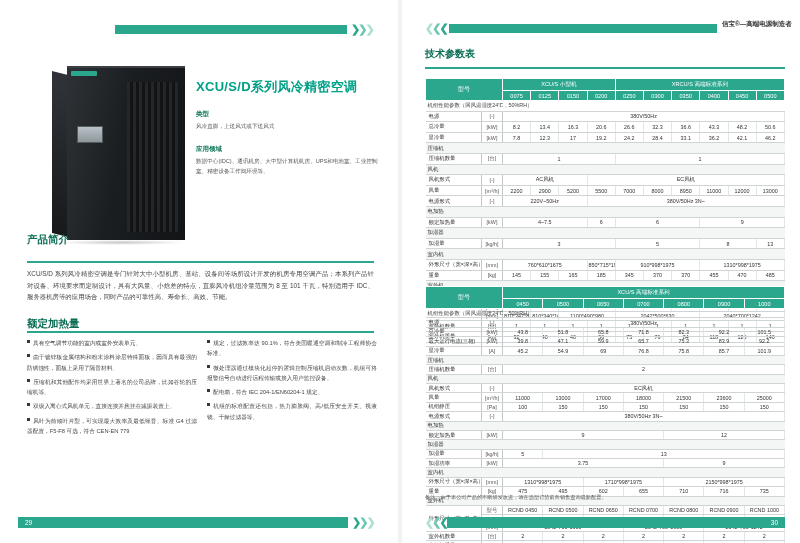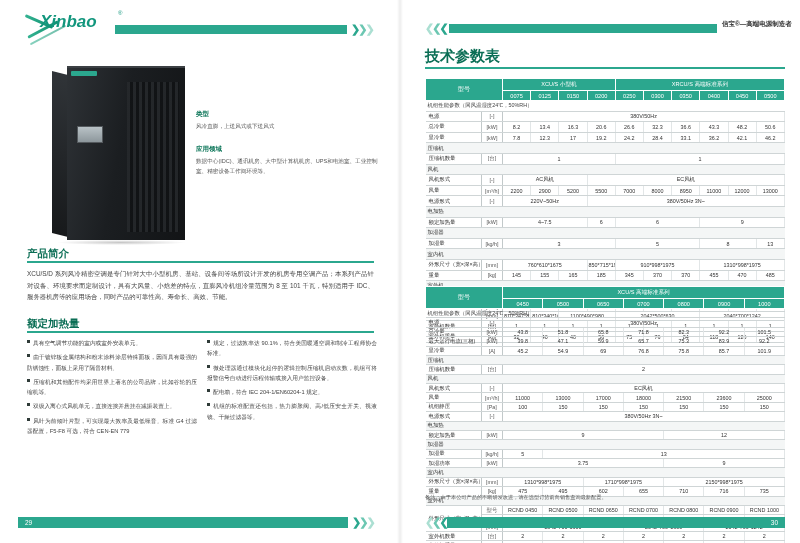--- a/index.html
+++ b/index.html
@@ -39,74 +39,68 @@
   .sect-h{position:absolute;font-size:10.5px;font-weight:bold;color:#0b6e55}
   .sect-line{position:absolute;height:2px;background:#2ba78e}
   .intro-p{position:absolute;left:27px;top:268px;width:347px;font-size:6.4px;line-height:1.8;color:#444;text-align:justify}
   .bullets{position:absolute;left:27px;top:338px;width:350px;display:flex;gap:10px}
   .bullets .col{width:170px}
   .bullets ul{list-style:none}
   .bullets li{font-size:5.7px;line-height:1.8;color:#444;margin-bottom:4px;text-align:justify}
   .sq{display:inline-block;width:3px;height:3px;background:#2f3b38;margin-right:3px;vertical-align:2px}
   
   .tagline{position:absolute;left:322px;top:20px;font-size:6.5px;color:#333;font-weight:bold}
-  .tp-h{position:absolute;left:25px;top:47px;font-size:15px;font-weight:bold;color:#0b6e55}
+  .tp-h{position:absolute;left:25px;top:47px;font-size:10px;font-weight:bold;color:#0b6e55}
   .tp-line{position:absolute;left:25px;top:67px;width:360px;height:2px;background:#2ba78e}
   .tblwrap{position:absolute;left:25px;width:360px}
   .tblwrap.t1{top:78px}.tblwrap.t2{top:286px}
   table{width:100%;border-collapse:collapse;table-layout:fixed}
   th,td{font-weight:normal;overflow:hidden;white-space:nowrap}
   th{background:#2ba78e;color:#fff;border:1px solid #fff;font-size:5.6px;padding:1.5px 0;text-align:center}
   th.corner{font-size:6.2px}
   td{font-size:5.4px;color:#333;border-bottom:1px solid #cfd5d6;border-right:1px solid #e2e6e7;text-align:center}
   .t1 td{padding:1.3px 1px}.t2 td{padding:0.7px 1px}
   td.lbl{text-align:left;padding-left:3px;color:#333;border-right:1px solid #c2c9ca}
   td.unit{color:#555;border-right:1px solid #c2c9ca}
   td.note{text-align:left;padding-left:2px;color:#444;border-right:none}
   td.sec{text-align:left;padding-left:2px;color:#333;border-right:none;background:#f4f6f6}
   .footnote{position:absolute;left:25px;top:494px;font-size:5.2px;color:#555}
 </style>
 </head>
 <body>
 
 <div class="page left">
 
-  <div class="logo">
-    <div class="sw sw1"></div>
-    <div class="sw sw2"></div>
-    <div class="sw sw3"></div>
-    <span class="logo-text">Xinbao</span>
-    <sup>®</sup>
-  </div>
   <div class="bar" style="left:115px;top:25px;width:232px"></div>
   <div class="chev" style="left:351px;top:24px">
     <span>❯</span><span>❯</span><span>❯</span>
   </div>
 
   <div class="photo">
     <div class="cab-side"></div>
     <div class="cab-front">
       <div class="cab-brand"></div>
       <div class="cab-screen"></div>
       <div class="cab-vents"></div>
     </div>
   </div>
   <div class="pshadow"></div>
 
+  <h1 class="ptitle">XCU/S/D系列风冷精密空调</h1>
 
   <div class="blk-type">
     <div class="slabel">类型</div>
     <div class="stext">风冷直膨，上送风式或下送风式</div>
   </div>
   <div class="blk-field">
     <div class="slabel">应用领域</div>
     <div class="stext">数据中心(IDC)、通讯机房、大中型计算机机房、UPS和电池室、工业控制室、精密设备工作间环境等。</div>
   </div>
 
-  <h2 class="sect-h" style="left:27px;top:247px">产品简介</h2>
+  <h2 class="sect-h" style="left:27px;top:233px">产品简介</h2>
   <div class="sect-line" style="left:27px;top:261px;width:347px"></div>
   <p class="intro-p">XCU/S/D 系列风冷精密空调是专门针对大中小型机房、基站、设备间等场所设计开发的机房专用空调产品；本系列产品针对设备、环境要求而定制设计，具有大风量、小焓差的特点，直膨风冷机组冷量范围为 8 至 101 千瓦，特别适用于 IDC、服务器机房等的应用场合，同时产品的可靠性高、寿命长、高效、节能。</p>
 
   <h2 class="sect-h" style="left:27px;top:317px">额定加热量</h2>
   <div class="sect-line" style="left:27px;top:331px;width:347px"></div>
 
   <div class="bullets">
     <div class="col">
       <ul>
         <li><span class="sq"></span><span>具有空气调节功能的室内或室外安装单元。</span></li>

